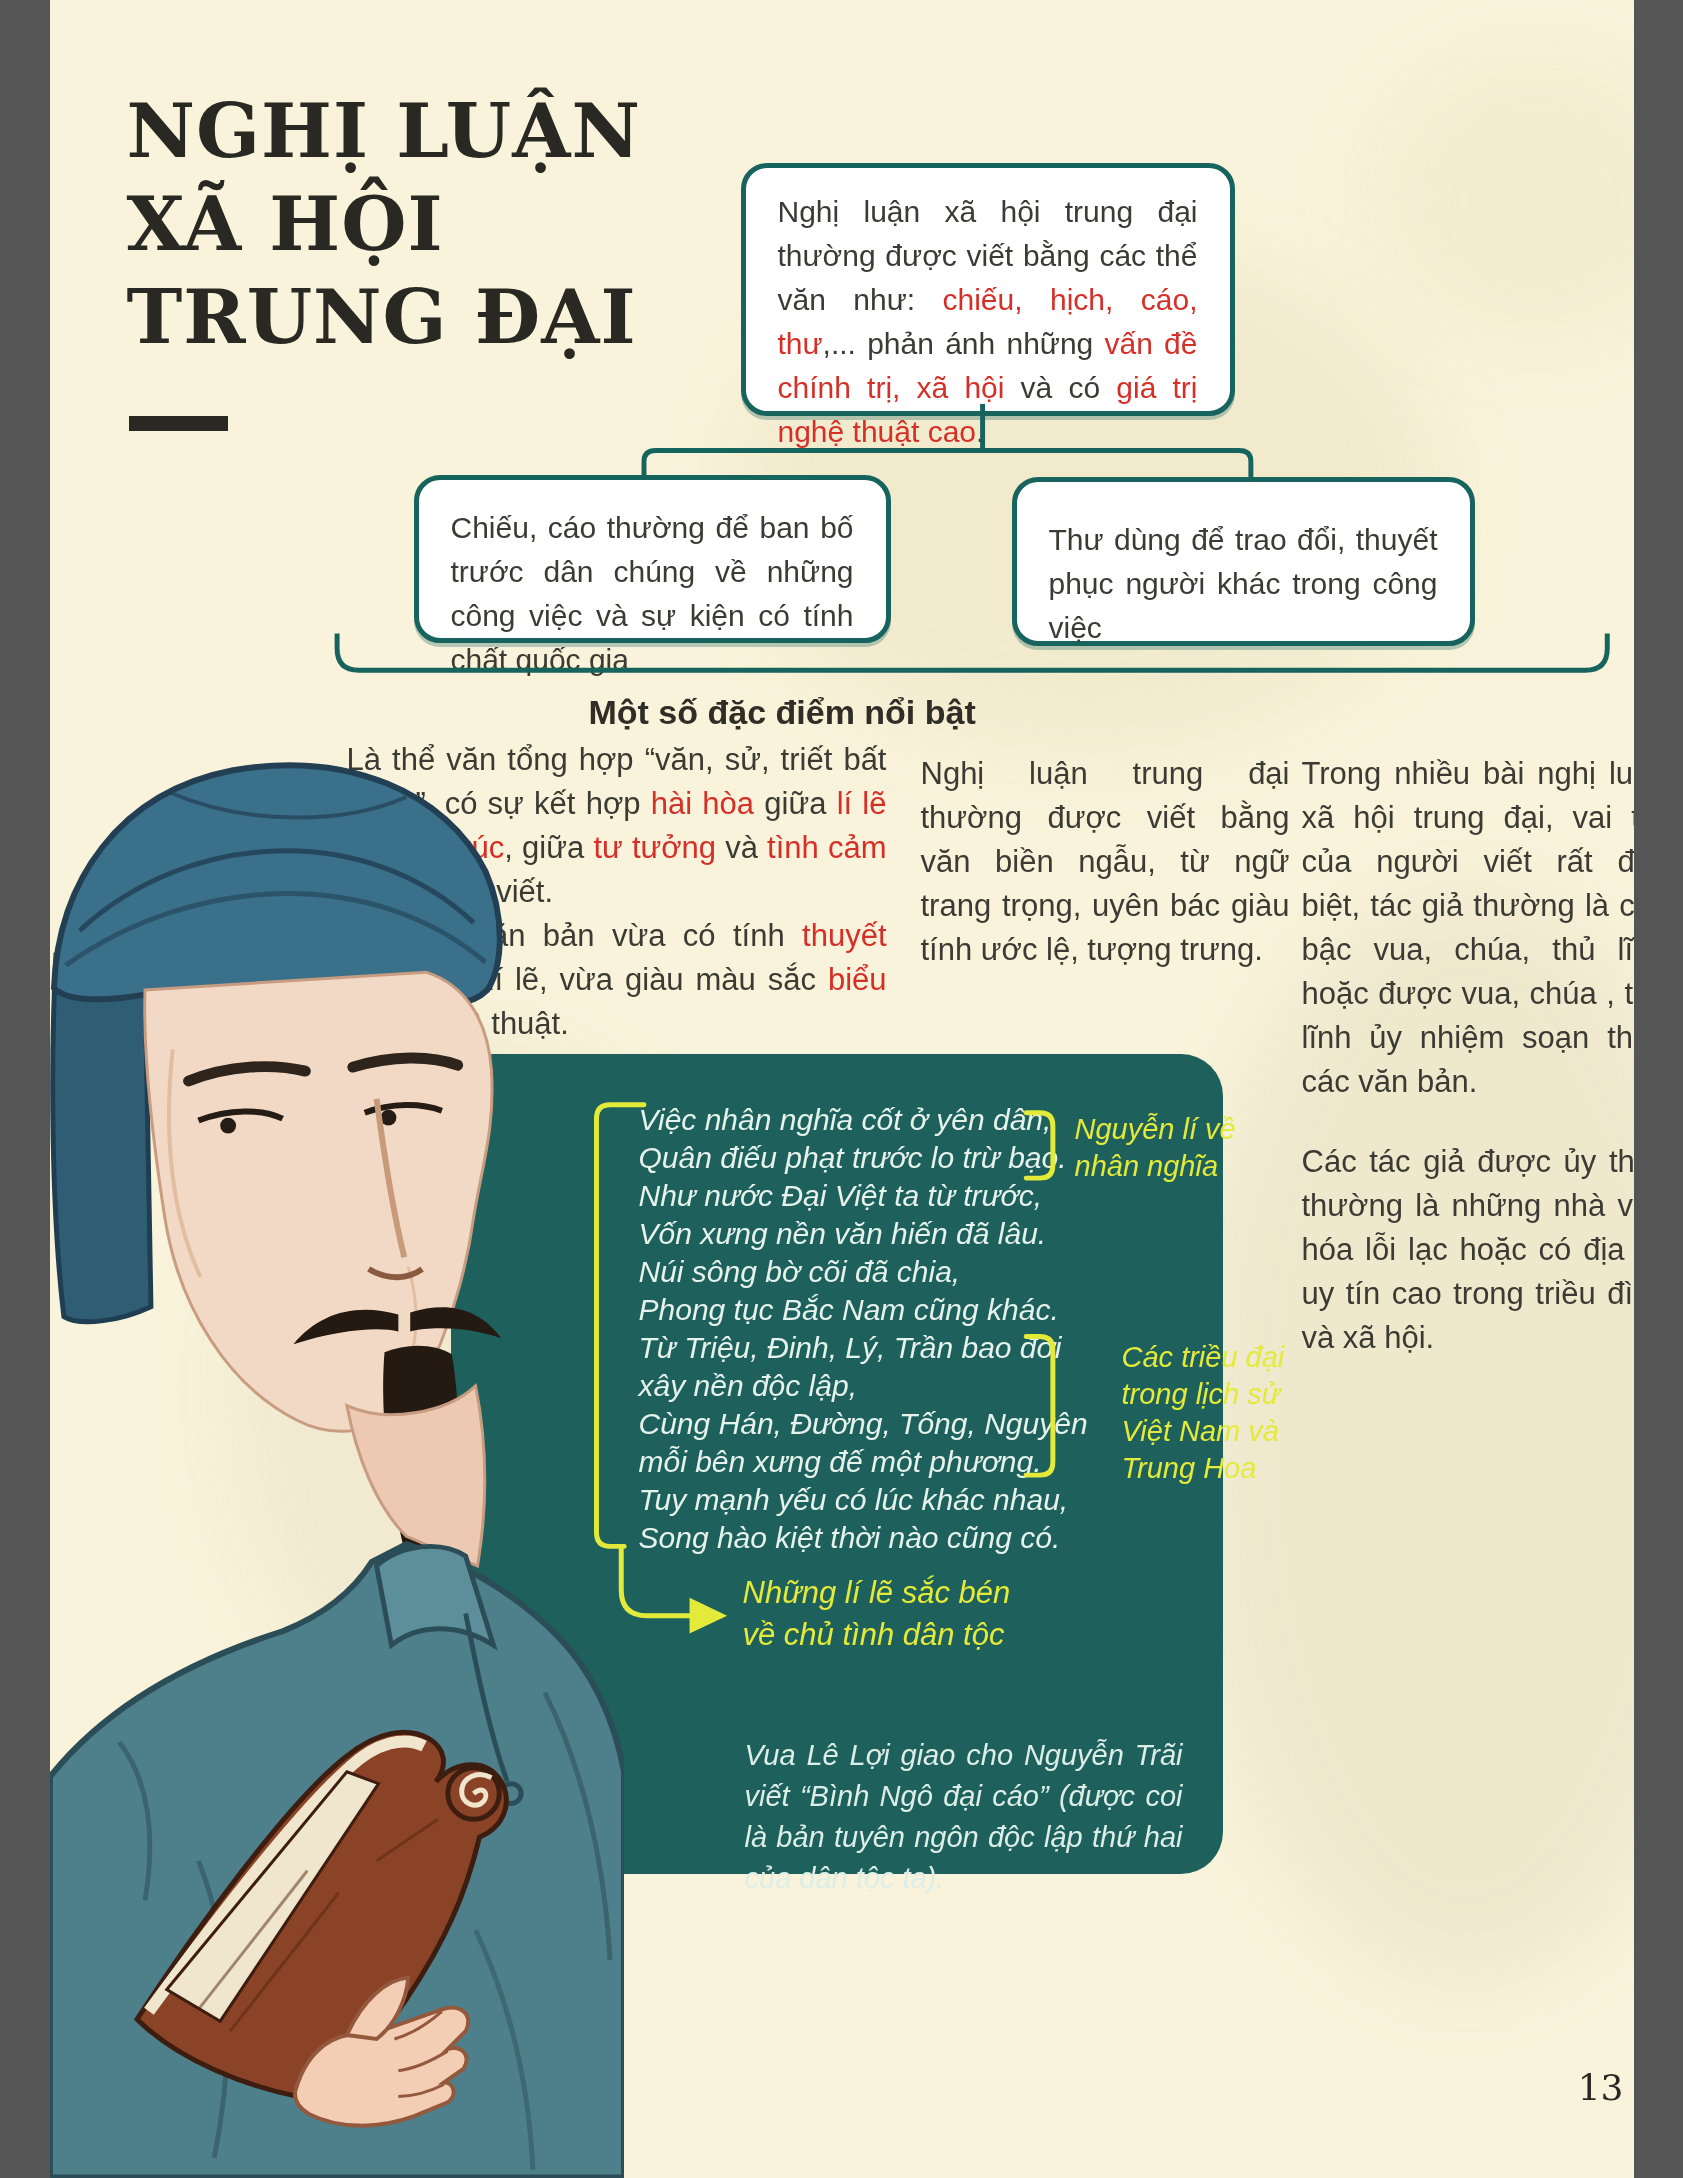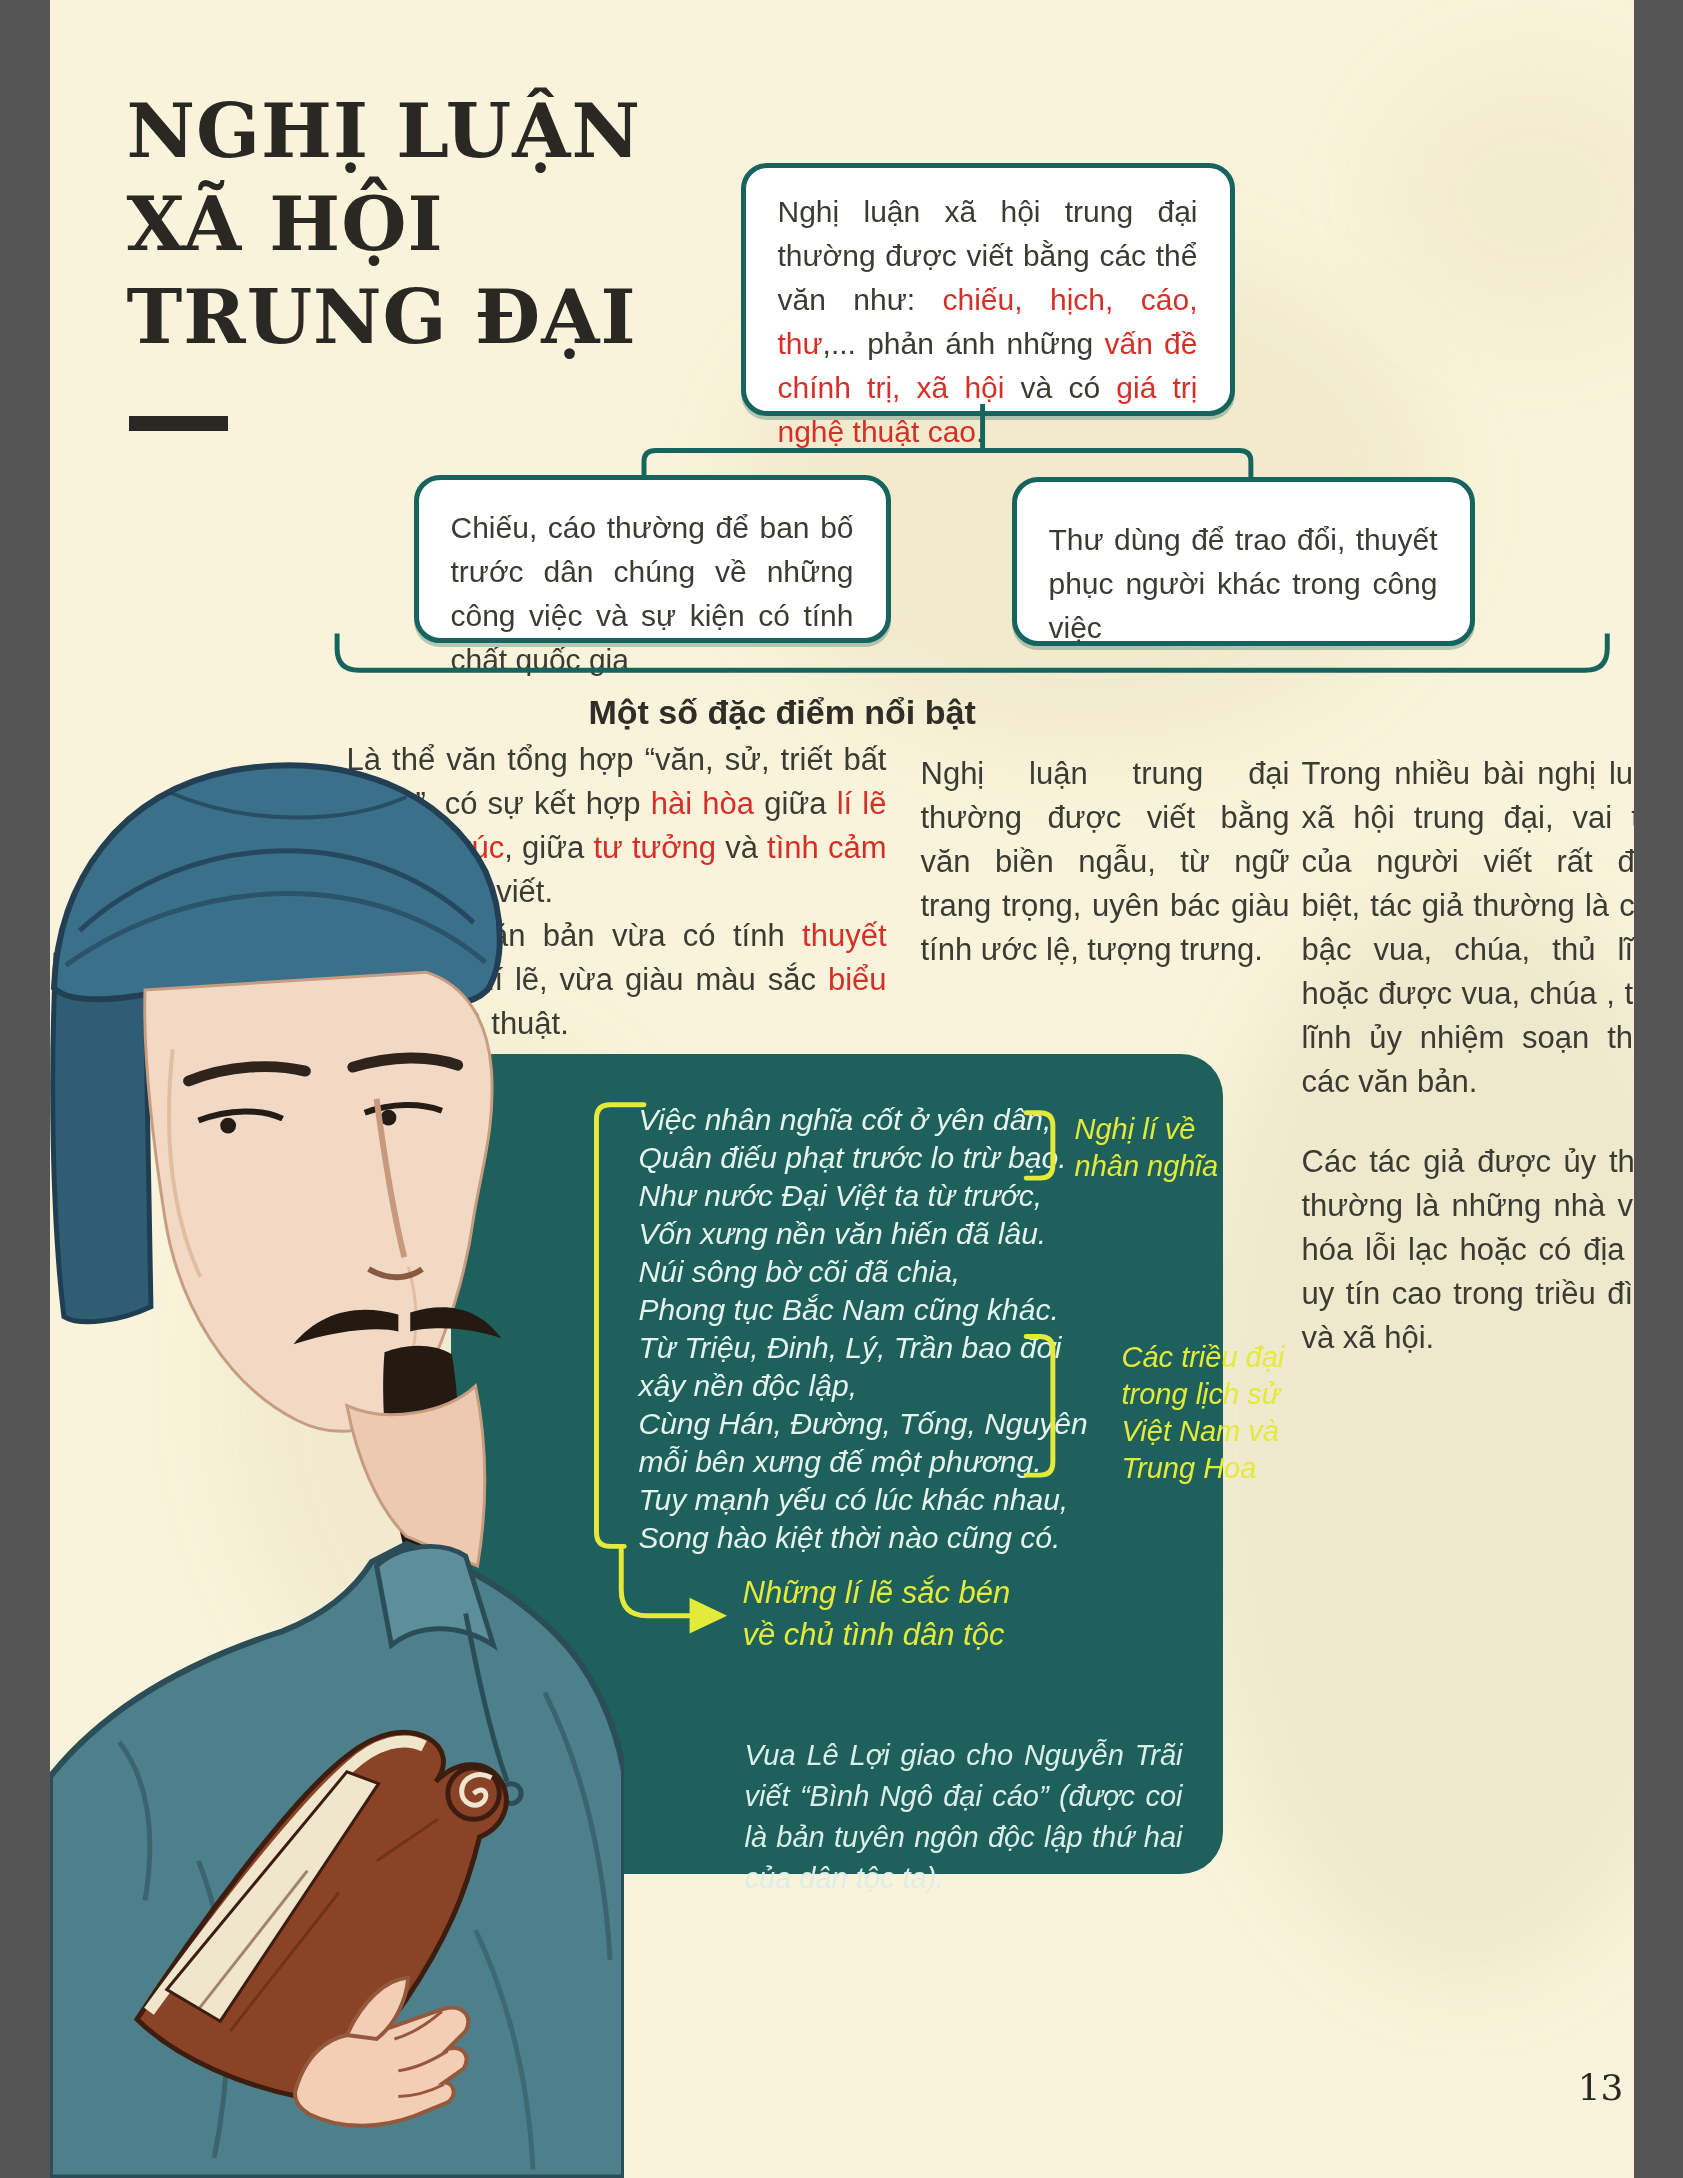--- a/index.html
+++ b/index.html
@@ -101,21 +101,21 @@
   <div class="col" id="colMid">
     <p>Nghị luận trung đại thường được viết bằng văn biền ngẫu, từ ngữ trang trọng, uyên bác giàu tính ước lệ, tượng trưng.</p>
   </div>
   <div class="col" id="colRight">
     <p>Trong nhiều bài nghị luận xã hội trung đại, vai trò của người viết rất đặc biệt, tác giả thường là các bậc vua, chúa, thủ lĩnh hoặc được vua, chúa , thủ lĩnh ủy nhiệm soạn thảo các văn bản.</p>
     <p>Các tác giả được ủy thác thường là những nhà văn hóa lỗi lạc hoặc có địa vị, uy tín cao trong triều đình và xã hội.</p>
   </div>
 
   <div class="poem-panel"></div>
   <div class="poem"><span class="ln">Việc nhân nghĩa cốt ở yên dân,</span><br><span class="ln">Quân điếu phạt trước lo trừ bạo.</span><br><span class="ln">Như nước Đại Việt ta từ trước,</span><br><span class="ln">Vốn xưng nền văn hiến đã lâu.</span><br><span class="ln">Núi sông bờ cõi đã chia,</span><br><span class="ln">Phong tục Bắc Nam cũng khác.</span><br><span class="ln">Từ Triệu, Đinh, Lý, Trần bao đời</span><br><span class="ln">xây nền độc lập,</span><br><span class="ln">Cùng Hán, Đường, Tống, Nguyên</span><br><span class="ln">mỗi bên xưng đế một phương.</span><br><span class="ln">Tuy mạnh yếu có lúc khác nhau,</span><br><span class="ln">Song hào kiệt thời nào cũng có.</span></div>
-  <div class="ylabel" id="labelPhilosophy"><span class="ln">Nghị lí về</span><br><span class="ln">nhân nghĩa</span></div>
+  <div class="ylabel" id="labelPhilosophy"><span class="ln">Nguyễn lí về</span><br><span class="ln">nhân nghĩa</span></div>
   <div class="ylabel" id="labelDynasties"><span class="ln">Các triều đại</span><br><span class="ln">trong lịch sử</span><br><span class="ln">Việt Nam và</span><br><span class="ln">Trung Hoa</span></div>
   <div class="ylabel" id="labelArguments"><span class="ln">Những lí lẽ sắc bén</span><br><span class="ln">về chủ tình dân tộc</span></div>
   <div class="poem-caption">Vua Lê Lợi giao cho Nguyễn Trãi viết “Bình Ngô đại cáo” (được coi là bản tuyên ngôn độc lập thứ hai của dân tộc ta).</div>
 
   <svg class="overlay" style="left:0;top:752px;" width="574" height="1426" viewBox="0 0 580 1440" aria-hidden="true">
 
     <path d="M6,205 C60,215 84,218 96,222 L102,560 C70,575 30,580 14,570 C2,470 0,320 6,205 Z" fill="#2e5d74" stroke="#1f3e52" stroke-width="5"></path>
 
     <path d="M4,238 C8,130 70,40 185,18 C300,-2 400,40 440,120 C460,165 458,215 442,240 C420,262 390,252 340,248 L100,244 C55,252 18,252 4,238 Z" fill="#3a7089" stroke="#223f54" stroke-width="6"></path>
     <path d="M30,180 C140,78 320,70 428,172" fill="none" stroke="#223f54" stroke-width="5" opacity="0.8"></path>

